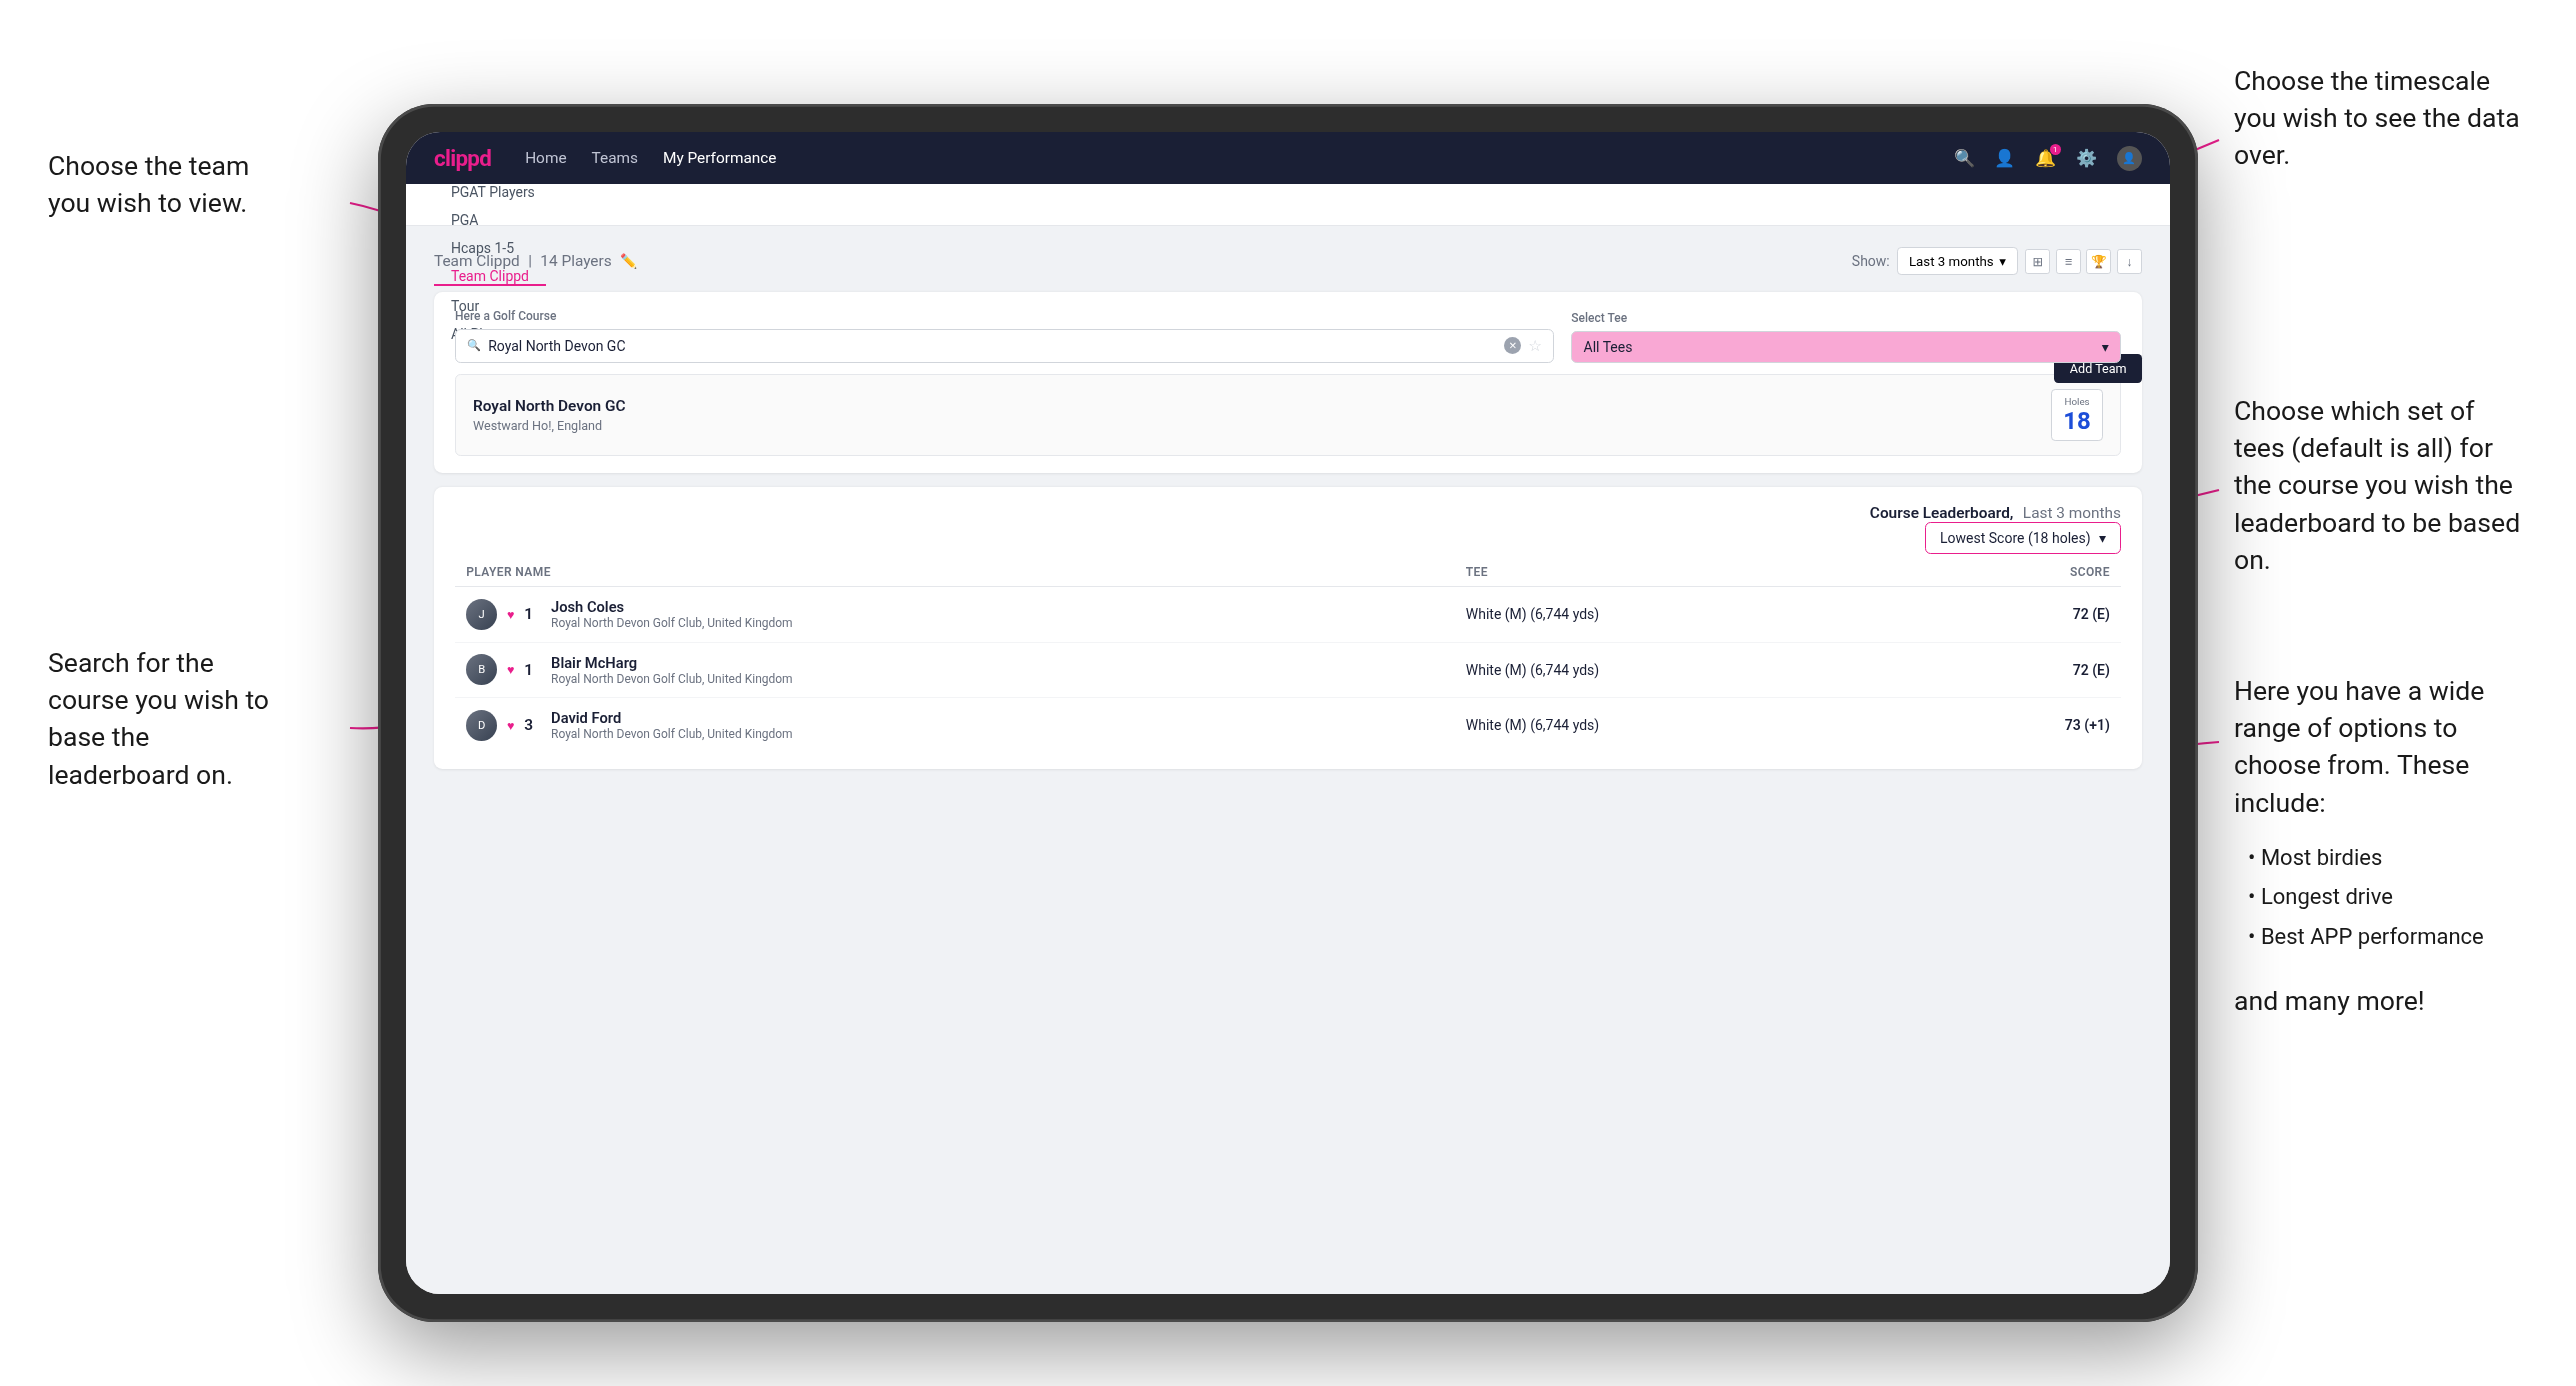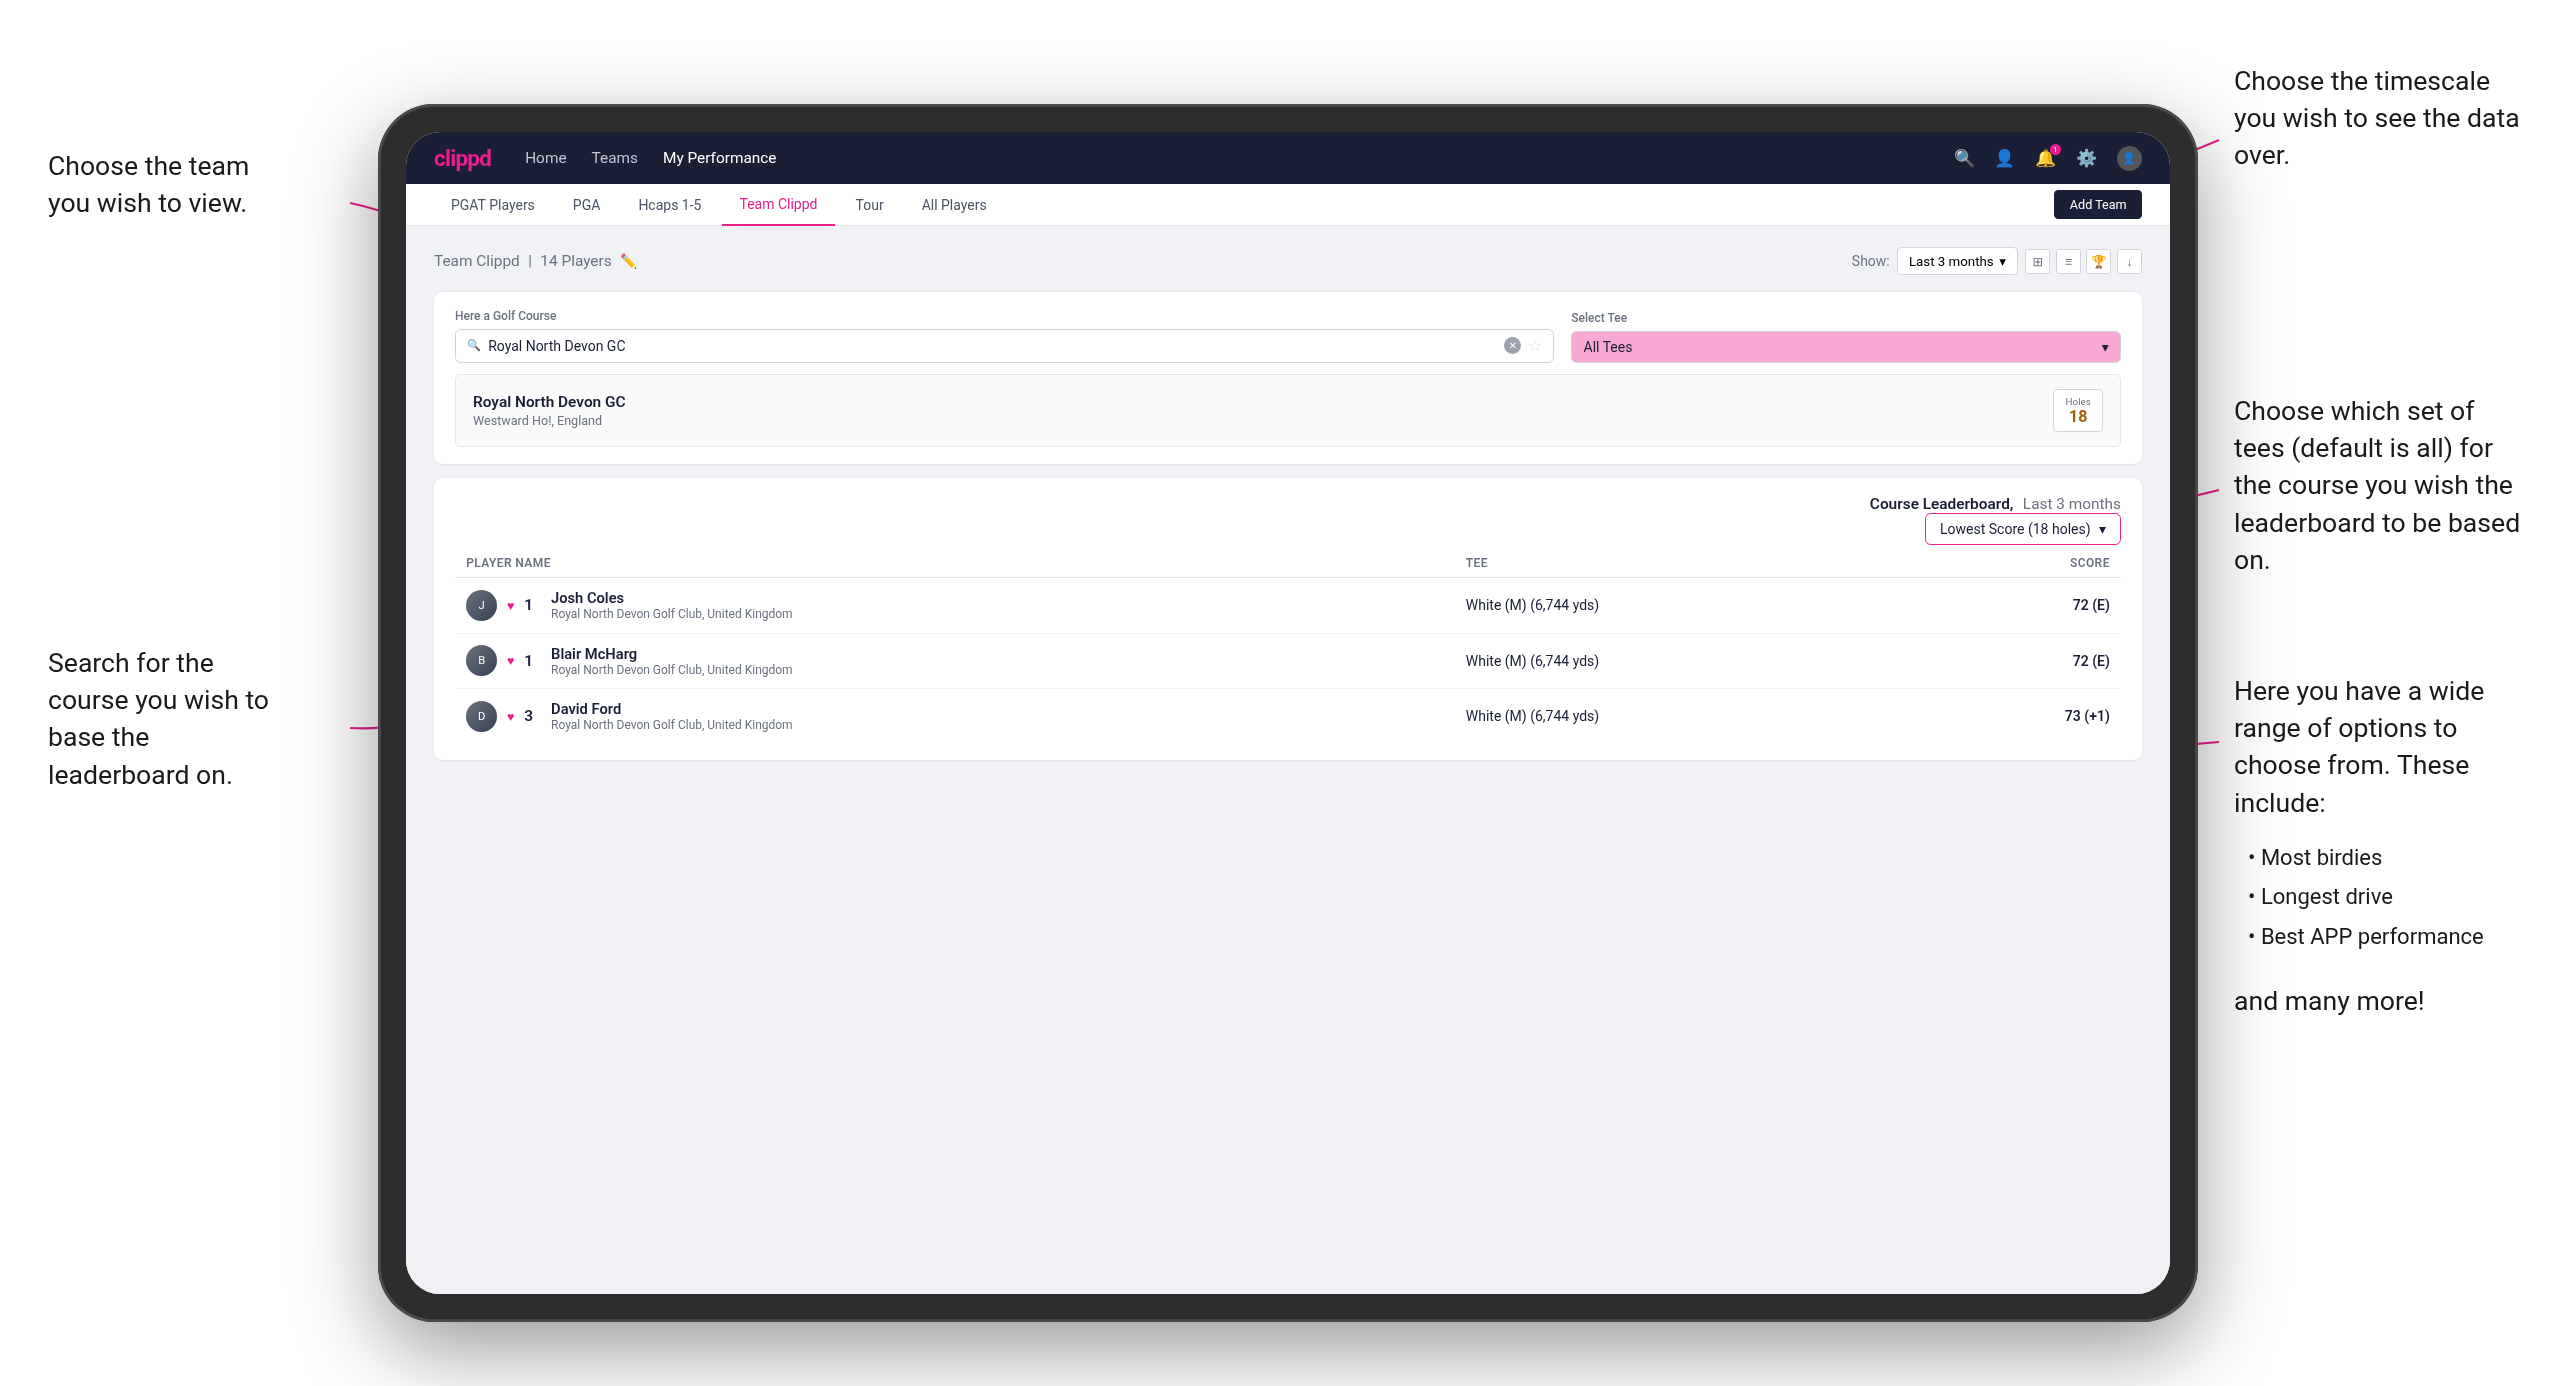--- a/index.html
+++ b/index.html
@@ -130,24 +130,25 @@
       justify-content: center;
       color: white;
       font-size: 11.2px;
     }
 
     
     .sub-nav {
       background: #ffffff;
       height: 42px;
       display: flex;
-      align-items: center;
+      align-items: flex-start;
       padding: 0 28px;
-      gap: 4px;
+      gap: 12px;
       border-bottom: 0.7px solid #e5e7eb;
+      flex-direction: column;
     }
 
     .sub-nav-item {
       padding: 0 17px;
       height: 42px;
       display: flex;
       align-items: center;
       font-size: 14px;
       color: #4b5563;
       cursor: pointer;
@@ -350,23 +351,23 @@
       text-align: center;
       background: white;
     }
 
     .holes-label {
       font-size: 9.8px;
       color: #6b7280;
     }
 
     .holes-number {
-      font-size: 16px;
+      font-size: 24px;
       font-weight: 700;
-      color: #a16207;
+      color: #1d4ed8;
     }
 
     
     .leaderboard-card {
       background: white;
       border-radius: 8.4px;
       padding: 17px 21px;
       box-shadow: 0 0.7px 2.8px rgba(0,0,0,0.08);
     }
 

